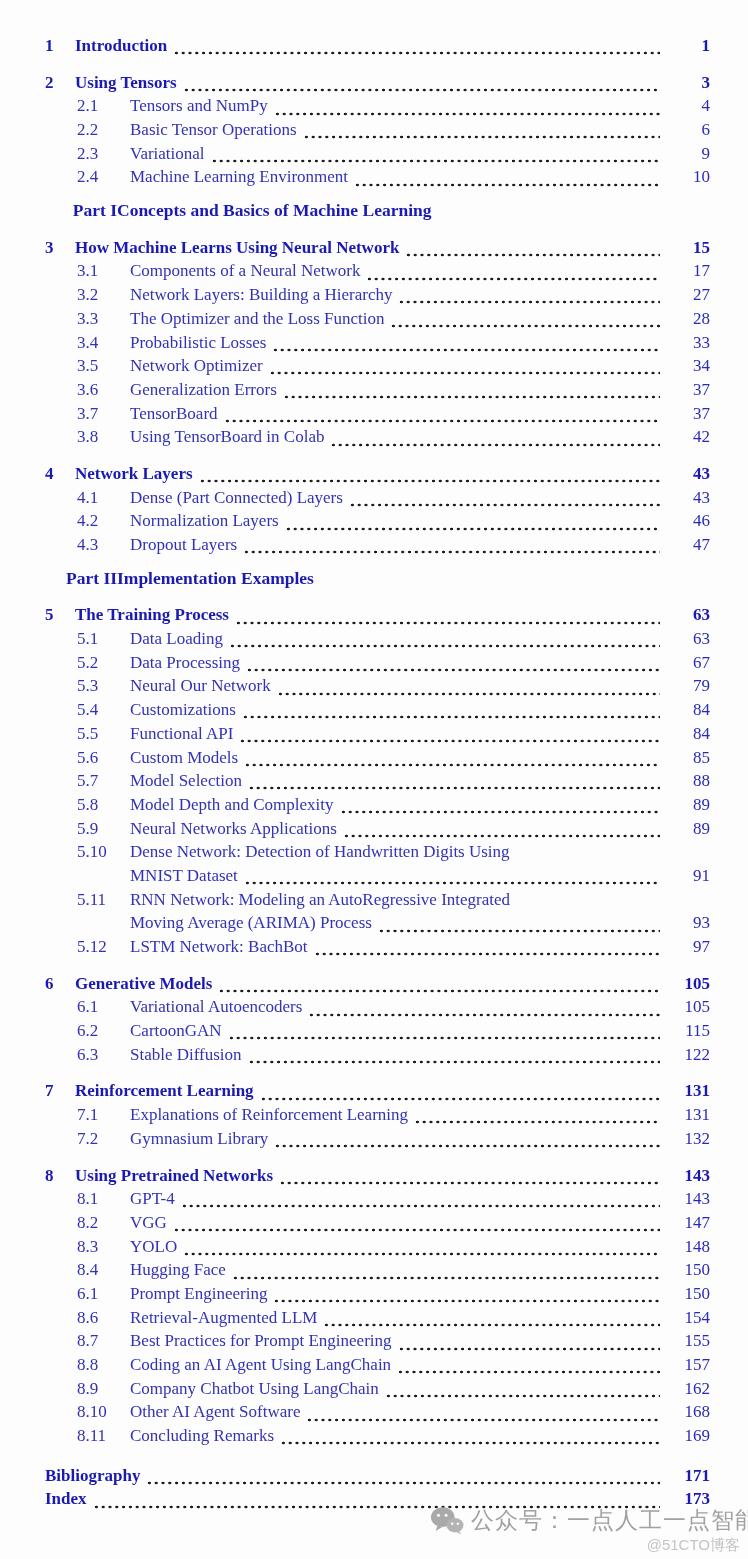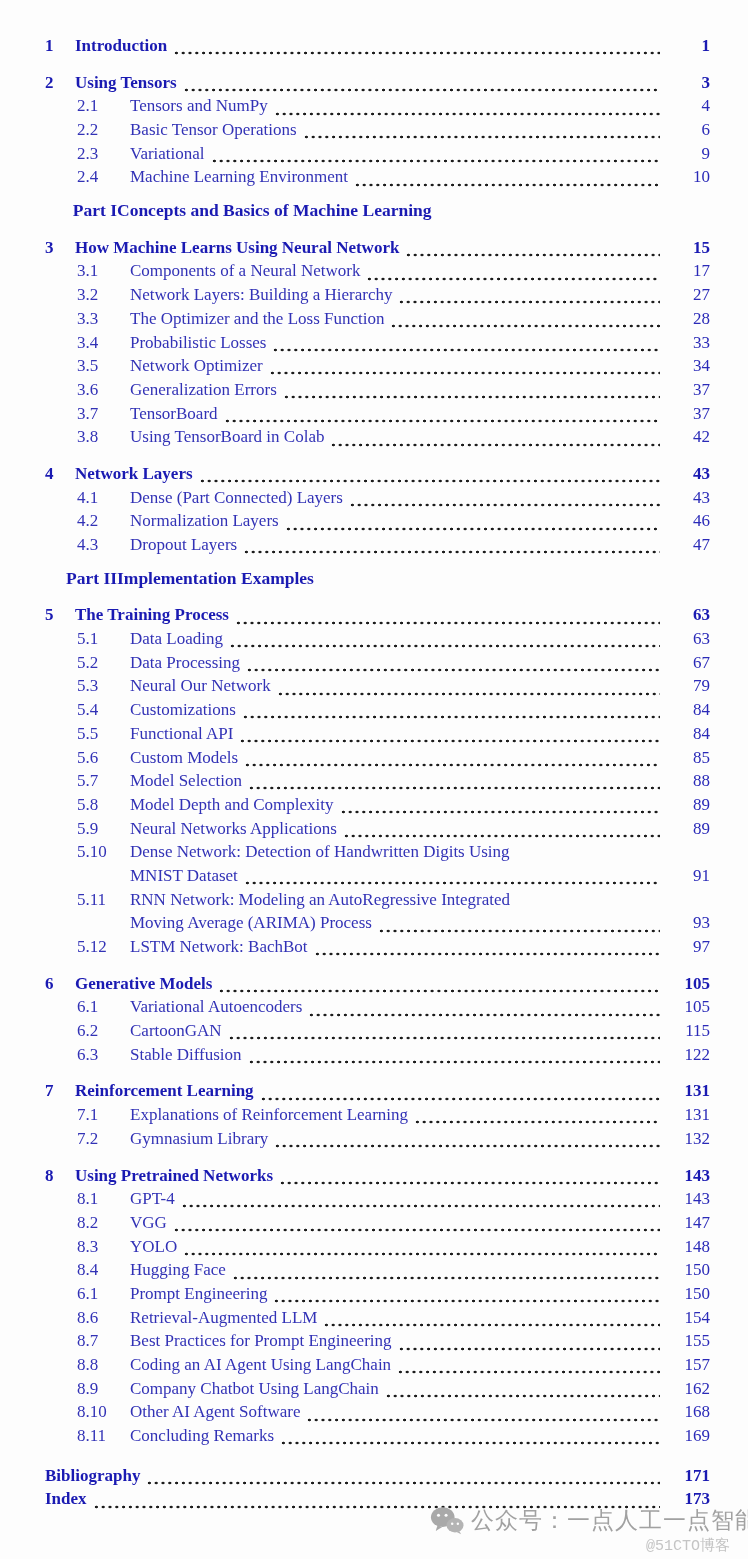--- a/index.html
+++ b/index.html
@@ -26,23 +26,23 @@
           background-size:6.8px 4px;background-repeat:repeat-x;
           background-position:left 0 bottom 2.5px;}
   .page{flex:0 0 42px;text-align:right;color:#2a2ab8;}
   .chapter .page,.back .page{font-weight:700;color:#1a1ab2;}
   .spacer{flex:1 1 auto;}
   #watermark{position:absolute;left:430px;top:1505px;display:flex;
              align-items:center;gap:7px;z-index:5;
              font-family:"DejaVu Sans","Liberation Sans",sans-serif;}
   #watermark .wm-text{font-size:23px;color:rgba(148,148,148,0.88);
              letter-spacing:1px;white-space:nowrap;}
-  #wm-handle{position:absolute;right:18px;top:1536px;font-size:15px;
+  #wm-handle{position:absolute;right:8px;top:1536px;font-size:15px;
              color:rgba(193,193,193,0.95);z-index:5;
-             font-family:Liberation Mono, monospace;}
+             font-family:Liberation Sans, sans-serif;}
 </style>
 </head>
 <body>
 
 <div id="page">
     <div class="row chapter">
       <span class="num">1</span>
       <span class="title">Introduction</span>
       <span class="leader"></span>
       <span class="page">1</span>

